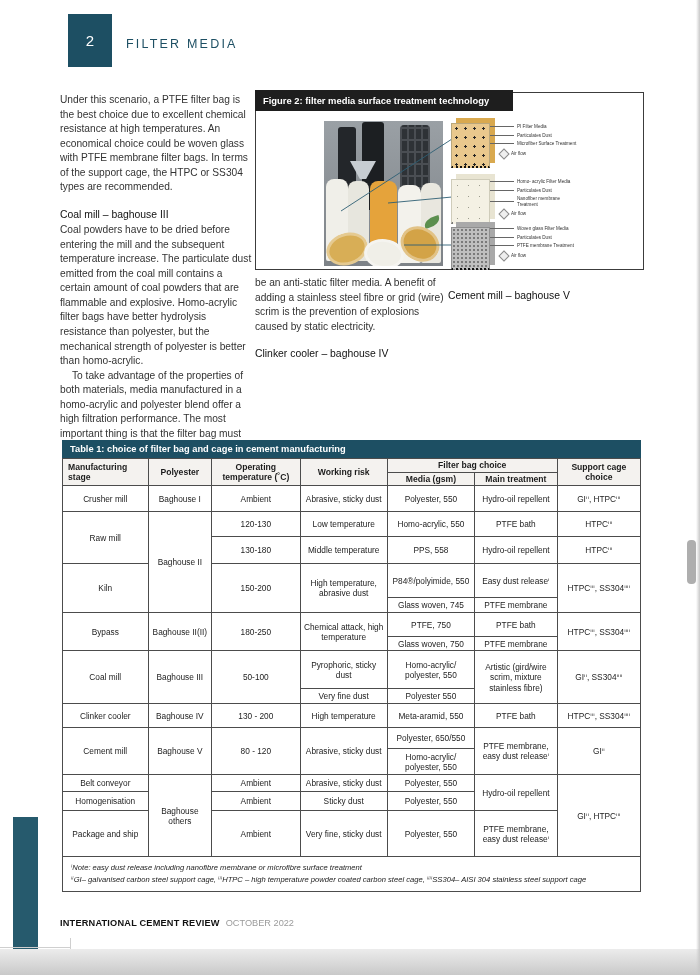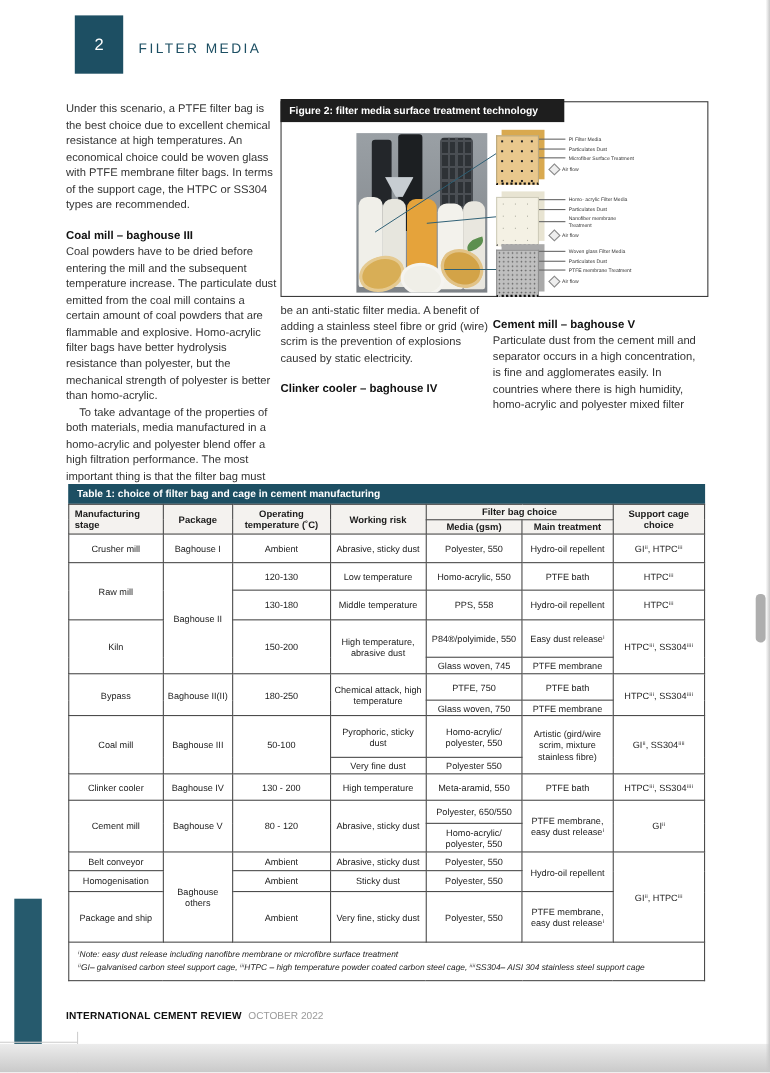--- a/index.html
+++ b/index.html
@@ -10,21 +10,21 @@
   .page-num-box{position:absolute;left:68px;top:14px;width:44px;height:53px;
     background:var(--accent-teal,#1d4f63);color:#fff;display:flex;align-items:center;justify-content:center;
     font-size:15px;}
   .section-title{position:absolute;left:126px;top:37px;font-size:12.5px;letter-spacing:2.2px;
     color:var(--accent-teal,#1d4f63);}
 
   
   .col{position:absolute;width:192px;font-size:10.2px;line-height:1.43;color:#333;}
   .col p{margin:0;}
   .col .gap{height:13px;}
-  .col h3{margin:0;font-size:10.4px;color:#111;font-weight:bold;}
+  .col h3{margin:0;font-size:10.4px;color:#111;font-weight:normal;}
   .indent{text-indent:12px;}
   .col-left{left:60px;top:93px;}
   .col-mid{left:255px;top:276px;}
   .col-right{left:448px;top:276px;}
 
   
   .figure{position:absolute;left:255px;top:92px;width:387px;height:176px;
     border:1px solid #3c3c3c;background:#fff;}
   .figure-caption{position:absolute;left:-1px;top:-3px;background:var(--caption-dark,#1e1e1e);
     color:#fff;font-weight:bold;font-size:9.4px;padding:5px 24px 5px 8px;white-space:nowrap;}
@@ -197,39 +197,38 @@
 
   <div class="col col-mid">
     <p>be an anti-static filter media. A benefit of adding a stainless steel fibre or grid (wire) scrim is the prevention of explosions caused by static electricity.</p>
     <div class="gap"></div>
     <h3>Clinker cooler – baghouse IV</h3>
   </div>
 
   <div class="col col-right">
     <div class="gap"></div>
     <h3>Cement mill – baghouse V</h3>
-    <p>Particulate dust from the cement mill and separator occurs in a high concentration, is fine and agglomerates easily. In countries where there is high humidity, homo-acrylic and polyester mixed filter</p>
   </div>
 
   <div class="table-wrap">
     <div class="tbl-title">Table 1: choice of filter bag and cage in cement manufacturing</div>
     <table>
       <colgroup>
         <col style="width:14.8%">
           <col style="width:11%">
           <col style="width:15.3%">
         <col style="width:15.1%">
           <col style="width:15.1%">
           <col style="width:14.3%">
           <col style="width:14.4%">
       </colgroup>
       <thead>
         <tr>
           <th class="al" rowspan="2">Manufacturing stage</th>
-          <th rowspan="2">Package</th>
+          <th rowspan="2">Polyester</th>
           <th rowspan="2">Operating temperature (˚C)</th>
           <th rowspan="2">Working risk</th>
           <th colspan="2">Filter bag choice</th>
           <th rowspan="2">Support cage choice</th>
         </tr>
         <tr>
           <th>Media (gsm)</th>
           <th>Main treatment</th>
         </tr>
       </thead>

